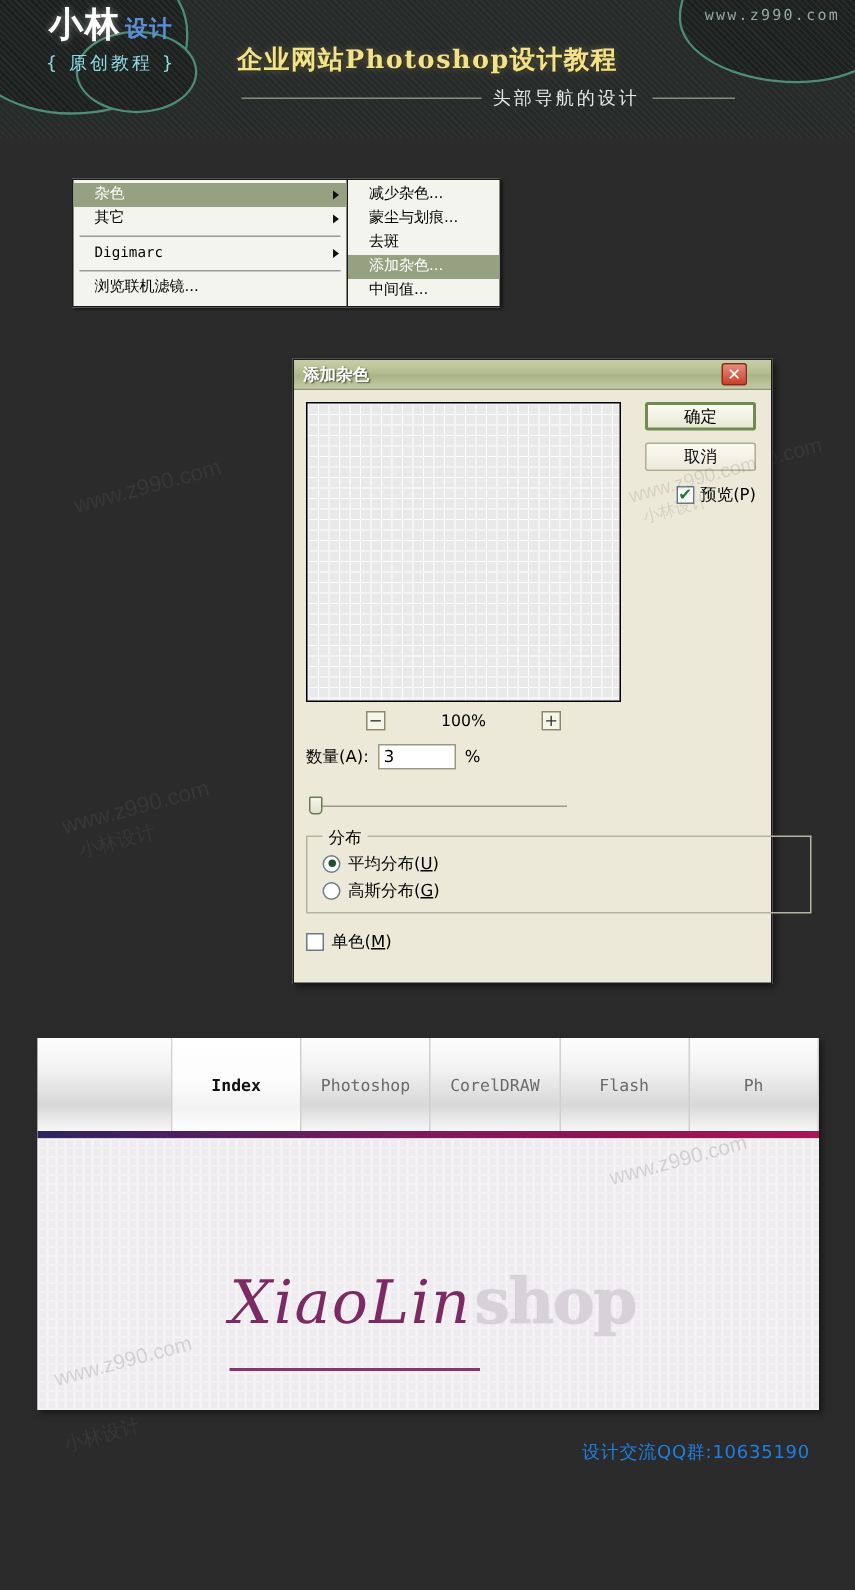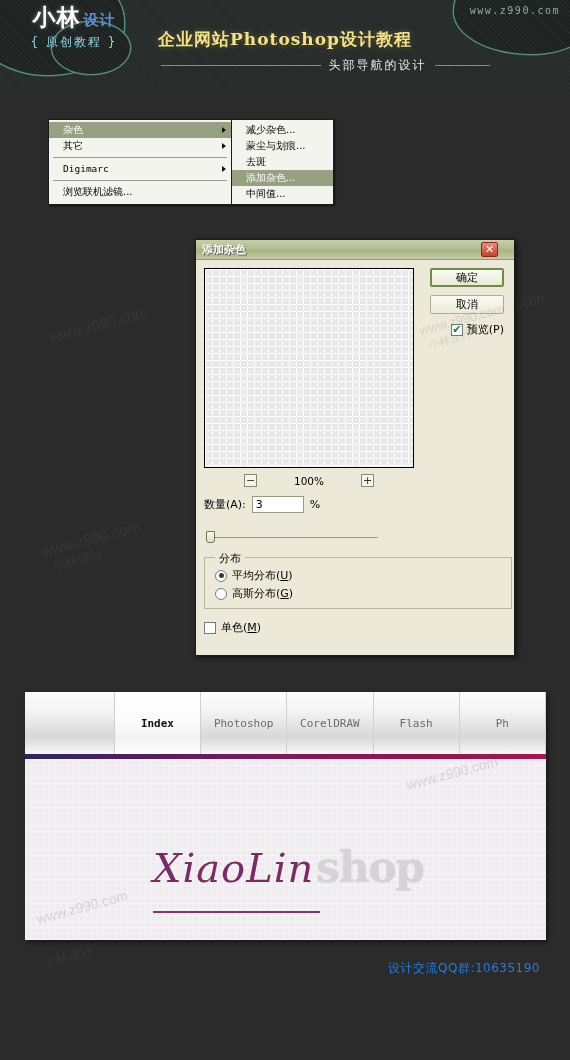--- a/index.html
+++ b/index.html
@@ -251,21 +251,21 @@
     position: absolute; left: 0px; top: 1px;
     width: 9px; height: 12px;
     background: linear-gradient(to bottom,#f6f6ee,#dfe2cd);
     border: 1px solid #6f7a55;
     border-radius: 1px 1px 3px 3px;
     cursor: pointer;
   }
 
   .group {
     position: absolute; left: 8px; top: 297px;
-    width: 308px; height: 52px;
+    width: 337px; height: 52px;
     border: 1px solid #b6b4a0;
     background: transparent;
     text-align: right;
   }
   .group-title {
     position: absolute; left: 10px; top: -7px;
     background: #ece9d8;
     padding: 0 4px;
     font-size: 11px; color: #000;
   }

